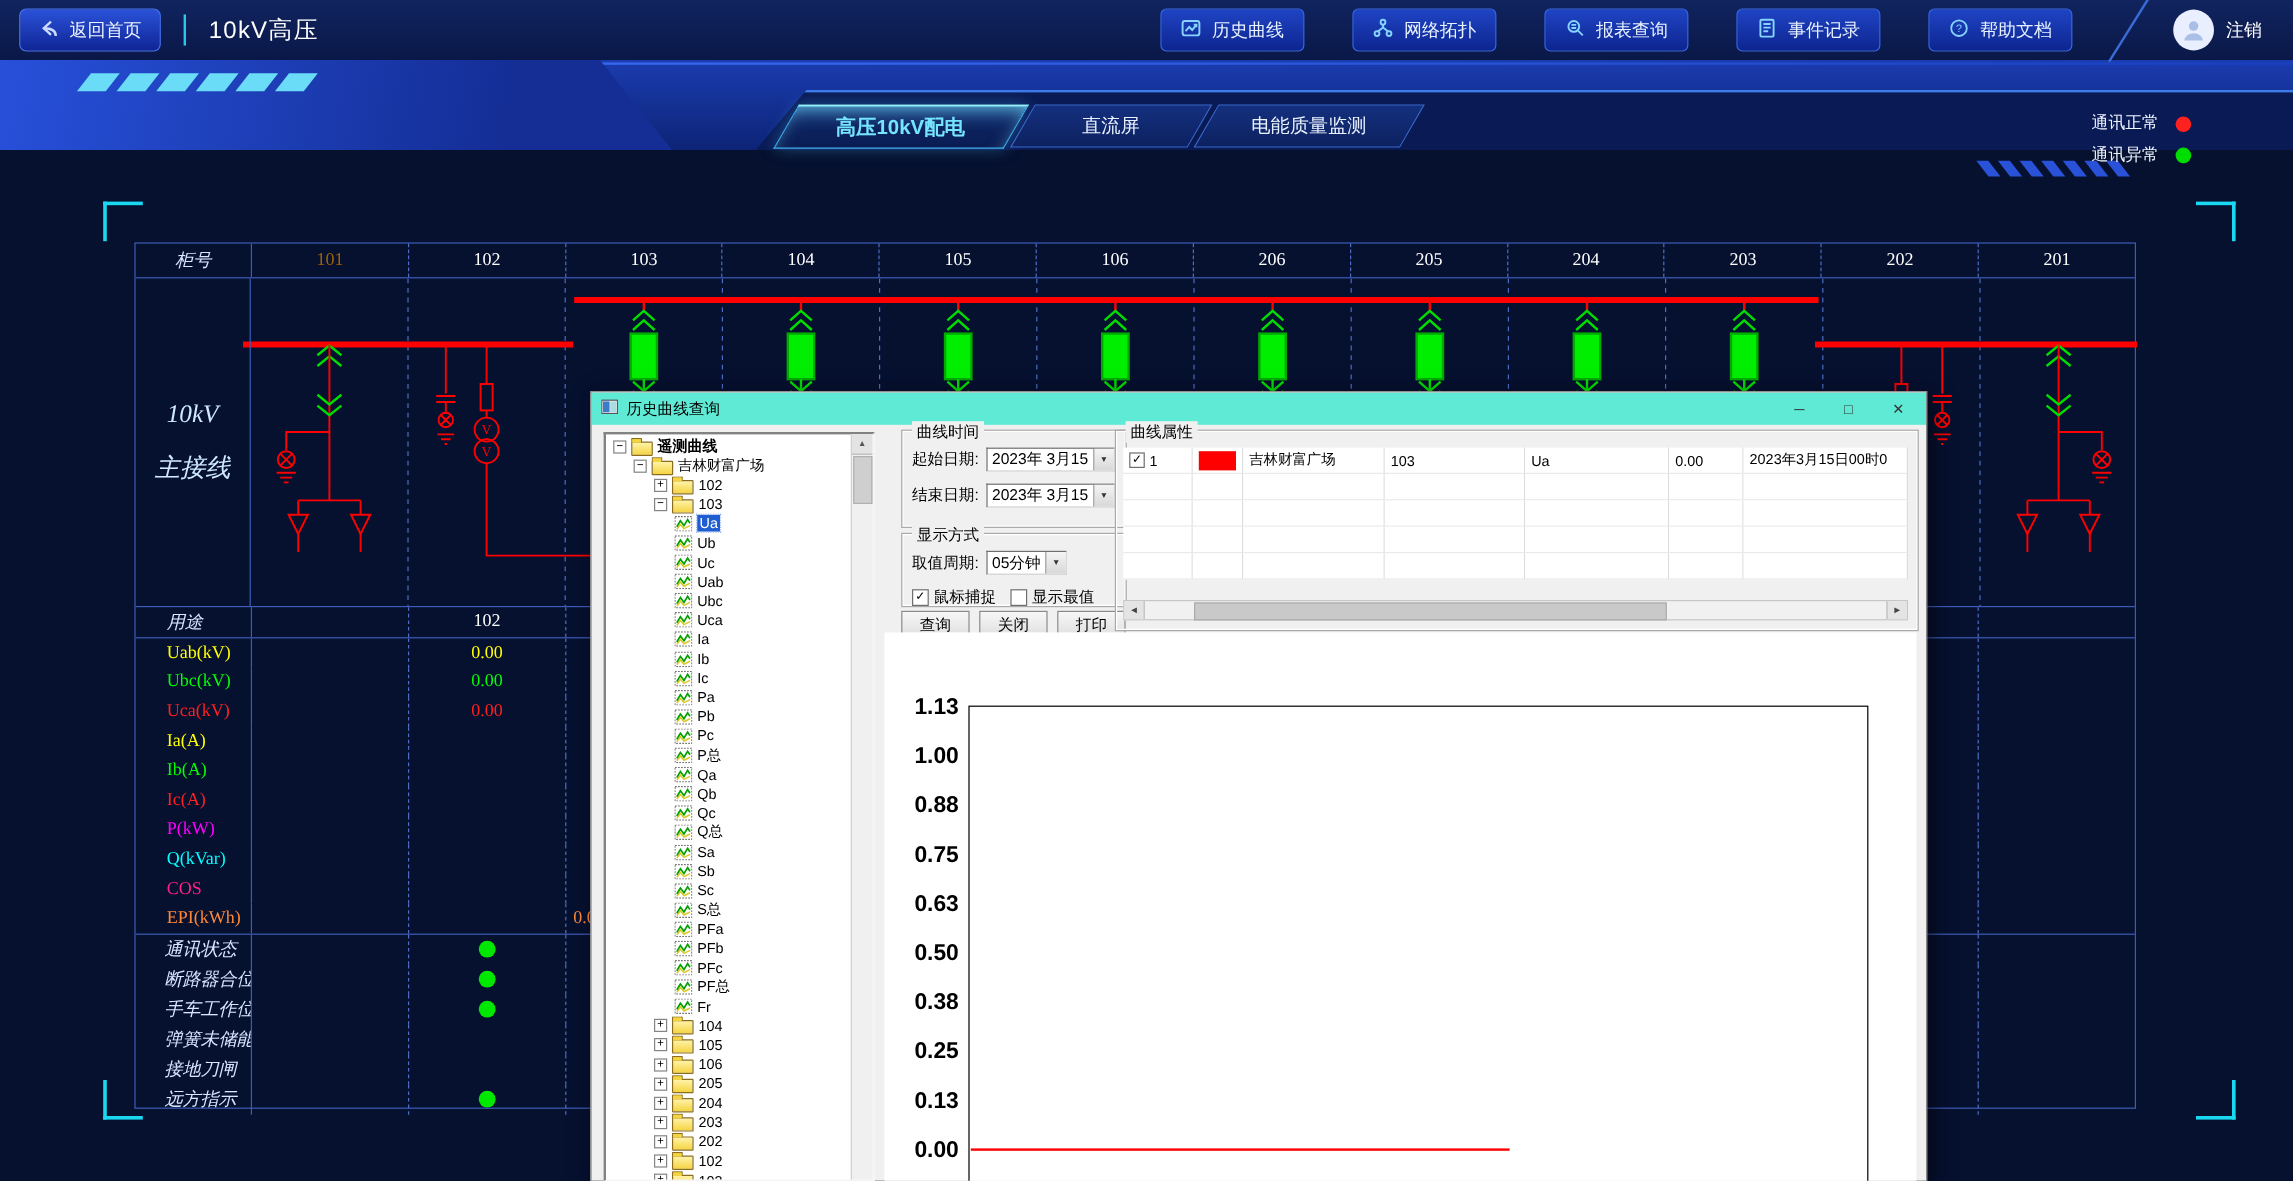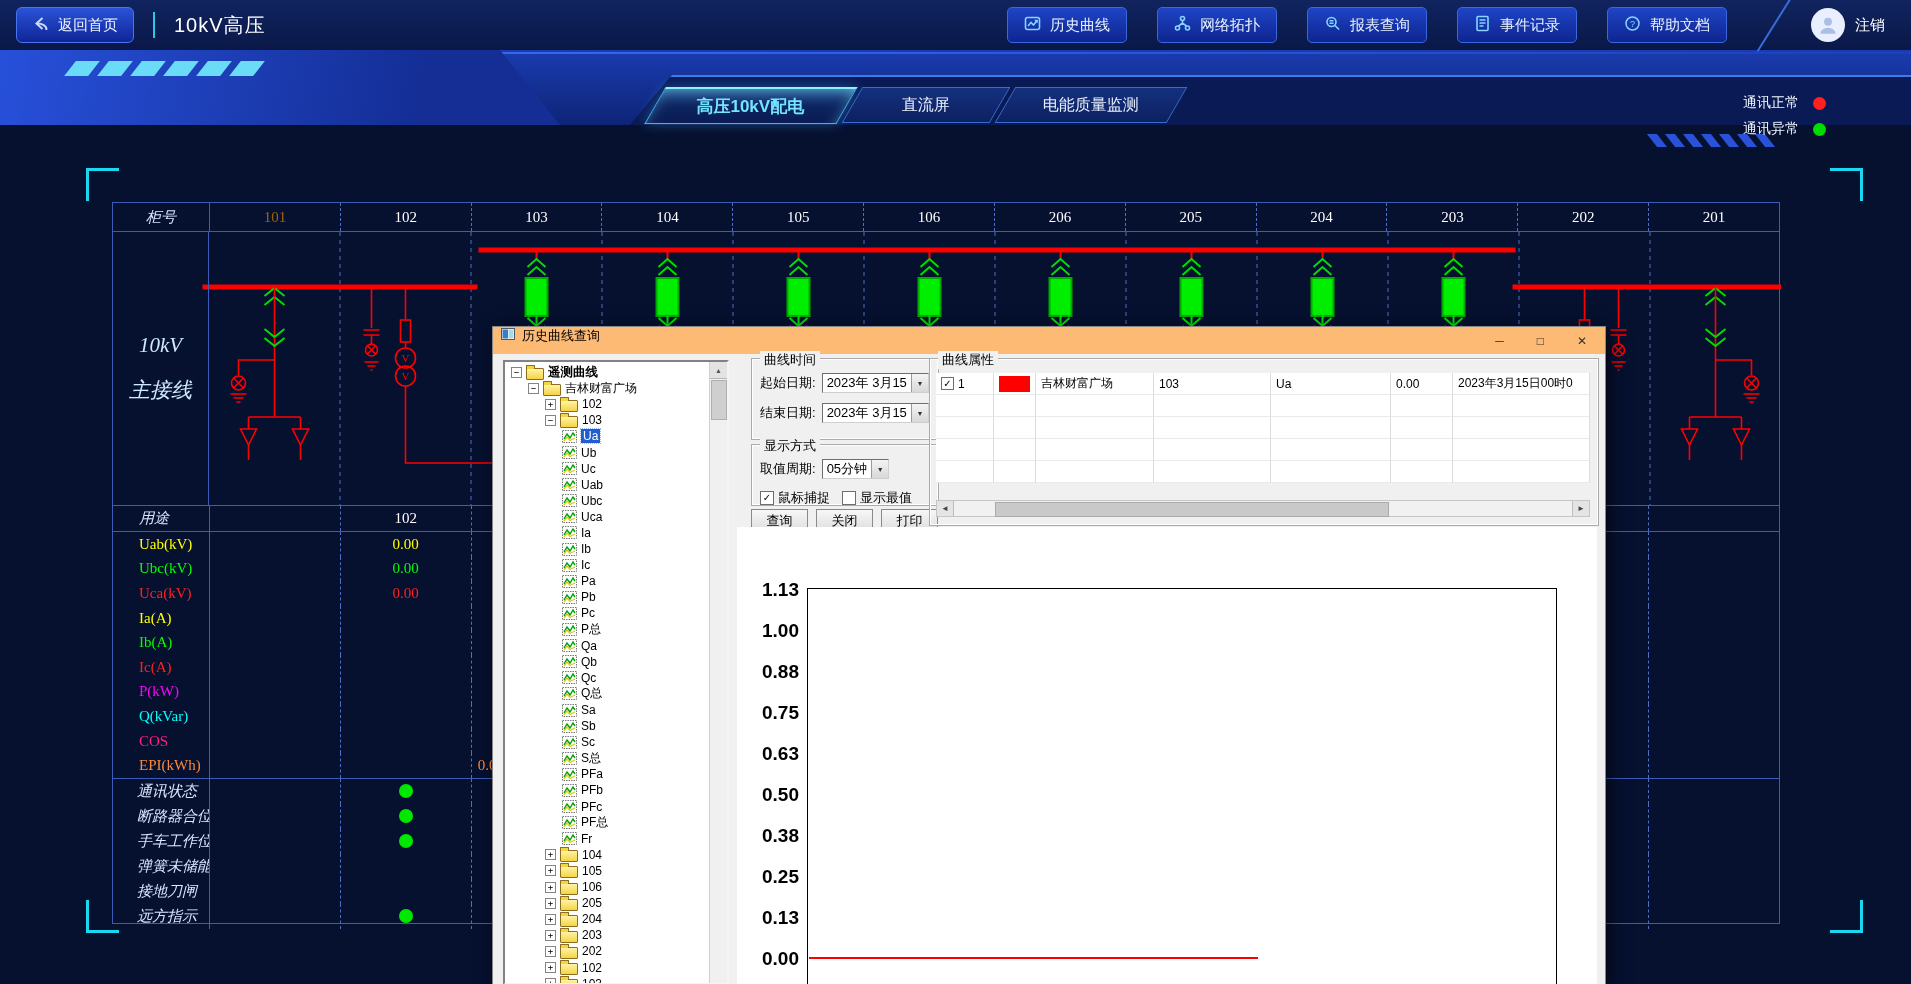--- a/index.html
+++ b/index.html
@@ -7,21 +7,21 @@
        font-family:"Liberation Sans",sans-serif;-webkit-font-smoothing:antialiased}
 
   
   .topbar{position:absolute;left:0;top:0;width:100%;height:50px;
           background:linear-gradient(180deg,#11245f,#0a1848);display:flex;align-items:center;z-index:10}
   .back-btn{margin-left:16px;height:34px;padding:0 15px;display:flex;align-items:center;gap:8px;
             background:linear-gradient(180deg,#2a52d8,#0f2596);border:1px solid #4a74f0;border-radius:6px;
             color:#eef4ff;font-size:15px;cursor:pointer;white-space:nowrap}
   .tb-divider{width:2px;height:26px;background:#27c8e8;margin:0 19px}
   .tb-title{color:#fff;font-size:20px;letter-spacing:1px;white-space:nowrap}
-  .tb-nav{margin-left:auto;display:flex;gap:30px}
+  .tb-nav{margin-left:auto;display:flex;gap:40px}
   .nav-btn{height:34px;padding:0 16px;display:flex;align-items:center;gap:9px;
            background:linear-gradient(180deg,#1f44c4,#0d2590);border:1px solid #3b68e0;border-radius:5px;
            color:#e8f2ff;font-size:15px;cursor:pointer;white-space:nowrap}
   .tb-slash{width:2px;height:62px;background:#3a6cd8;transform:rotate(32deg);margin:0 36px 0 46px}
   .tb-user{display:flex;align-items:center;gap:10px;margin-right:26px;color:#fff;font-size:15px}
   .avatar{width:34px;height:34px;border-radius:50%;background:#e9efff;display:flex;align-items:center;justify-content:center;overflow:hidden}
 
   
   .banner{position:absolute;top:50px;left:0;width:100%;height:75px;
           background:linear-gradient(180deg,#1b3cb0,#0d2476);z-index:9}
@@ -78,22 +78,22 @@
   .mrow{height:24.6px;font-size:15px}
   .mrow .cell:first-child{justify-content:flex-start;padding-left:26px}
   .srow{height:25px;font-size:15px}
   .srow .cell:first-child{justify-content:flex-start;padding-left:24px;color:#d9e6ff;font-style:italic}
   .dot{width:14px;height:14px;border-radius:50%}
 
   
   .dialog{position:absolute;left:492px;top:326px;width:1112px;height:658px;background:#f0f0f0;
           border:1px solid #868686;box-shadow:4px 4px 16px rgba(0,0,0,.55);overflow:hidden;z-index:50;
           font-size:13px;color:#000}
-  .dlg-title{position:absolute;left:0;top:0;right:0;height:27px;background:#fdba74;display:flex;
-          align-items:flex-start;padding-left:8px;gap:7px;font-size:13px}
+  .dlg-title{position:absolute;left:0;top:0;right:0;height:27px;background:#5eead4;display:flex;
+          align-items:center;padding-left:8px;gap:7px;font-size:13px}
   .dlg-ctrls{position:absolute;right:18px;top:0;height:27px;display:flex;gap:33px;align-items:center;
           font-size:12px;color:#333}
   .dlg-ctrls span{cursor:pointer}
   .tree-panel{position:absolute;left:10px;top:33px;width:226px;bottom:0;background:#fff;
           border:2px solid;border-color:#828282 #f4f4f4 #f4f4f4 #828282;box-sizing:border-box}
   .tree-list{position:absolute;left:2px;top:2px;right:18px;bottom:0;overflow:hidden}
   .titem{display:flex;align-items:center;height:16.1px;gap:4px;white-space:nowrap}
   .texp{width:11px;height:11px;border:1px solid #848484;background:#fff;font-size:9px;line-height:9px;
         text-align:center;flex:none;font-family:"DejaVu Sans Mono",monospace;box-sizing:border-box}
   .tfold{position:relative;width:16px;height:10px;background:linear-gradient(#fff3a8,#f5d442);

